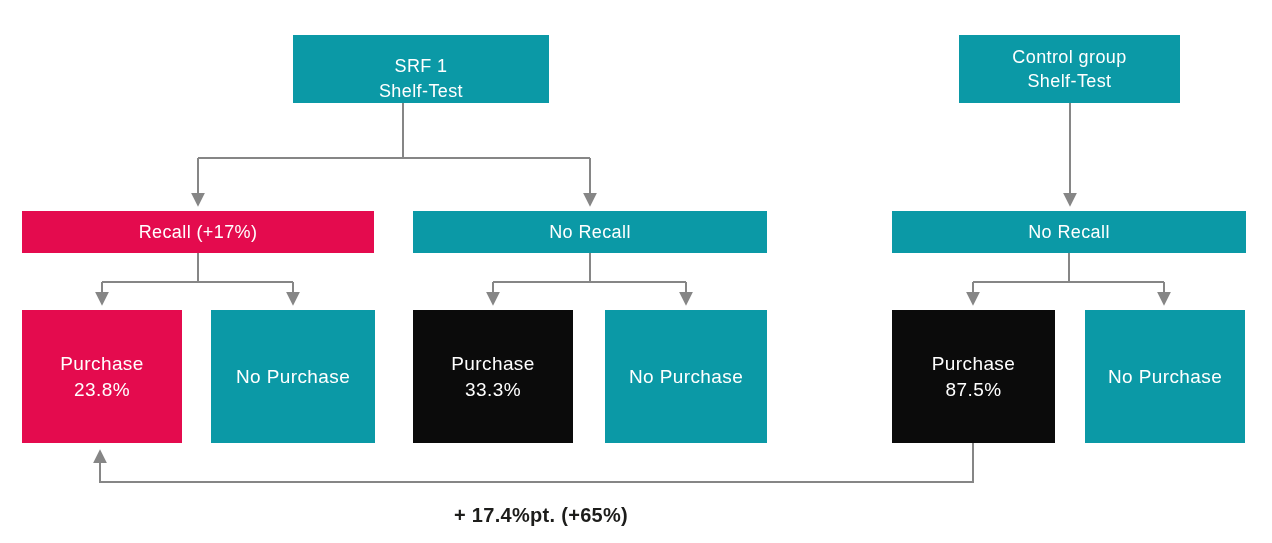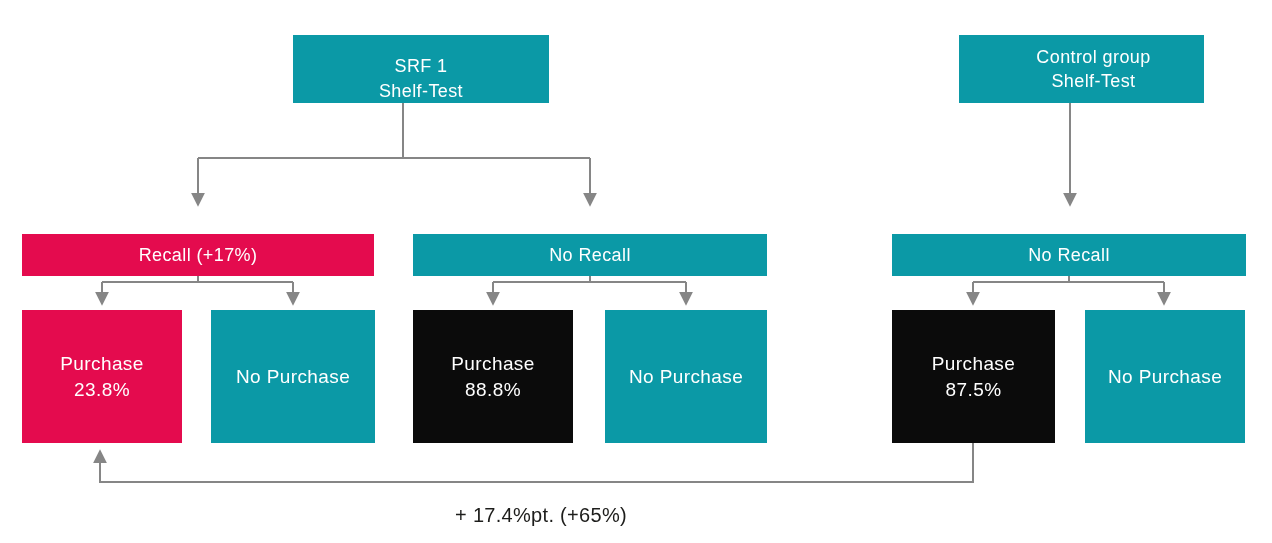--- a/index.html
+++ b/index.html
@@ -17,42 +17,43 @@
   .node {
     position: absolute; z-index: 2;
     display: flex; flex-direction: column;
     align-items: center; justify-content: center;
     color: var(--text_light); text-align: center;
     letter-spacing: 0.4px;
     line-height: 1.35;
   }
   .node span { display: block; }
   .row1 { font-size: 18px; }
-  .row2 { font-size: 18px; margin-top: 23px; }
+  .row2 { font-size: 18px; }
   .row3 { font-size: 19px; }
 
   #n-srf1               { left: 293px;  top: 35px;  width: 256px; height: 68px; justify-content: flex-end; }
-  #n-control            { left: 959px;  top: 35px;  width: 221px; height: 68px; padding-left: 24px; }
+  #n-control            { left: 959px;  top: 35px;  width: 221px; height: 68px; }
   #n-recall             { left: 22px;   top: 211px; width: 352px; height: 42px; }
   #n-no-recall-srf      { left: 413px;  top: 211px; width: 354px; height: 42px; }
   #n-no-recall-control  { left: 892px;  top: 211px; width: 354px; height: 42px; }
   #n-purchase-recall    { left: 22px;   top: 310px; width: 160px; height: 133px; }
   #n-no-purchase-recall { left: 211px;  top: 310px; width: 164px; height: 133px; }
   #n-purchase-no-recall { left: 413px;  top: 310px; width: 160px; height: 133px; }
   #n-no-purchase-no-recall { left: 605px; top: 310px; width: 162px; height: 133px; }
   #n-purchase-control   { left: 892px;  top: 310px; width: 163px; height: 133px; }
   #n-no-purchase-control{ left: 1085px; top: 310px; width: 160px; height: 133px; }
 
   .annotation {
     position: absolute; z-index: 2;
     left: 446px; top: 504px; width: 190px;
     text-align: center;
     font-size: 20px;
     color: var(--text_dark);
     letter-spacing: 0.3px;
+    font-weight: bold;
   }
 </style>
 </head>
 <body>
 
 <div class="canvas">
 
   <svg class="connectors" width="1272" height="543" viewBox="0 0 1272 543">
     <defs>
       <marker id="ah" viewBox="0 0 10 10" refX="8" refY="5" markerWidth="7" markerHeight="7" orient="auto">
@@ -117,21 +118,21 @@
     <span>Purchase</span>
     <span>23.8%</span>
   </div>
 
   <div class="node row3" id="n-no-purchase-recall" style="background: rgb(11, 153, 166);">
     <span>No Purchase</span>
   </div>
 
   <div class="node row3" id="n-purchase-no-recall" style="background: rgb(11, 11, 11);">
     <span>Purchase</span>
-    <span>88.8%</span>
+    <span>33.3%</span>
   </div>
 
   <div class="node row3" id="n-no-purchase-no-recall" style="background: rgb(11, 153, 166);">
     <span>No Purchase</span>
   </div>
 
   <div class="node row3" id="n-purchase-control" style="background: rgb(11, 11, 11);">
     <span>Purchase</span>
     <span>87.5%</span>
   </div>

